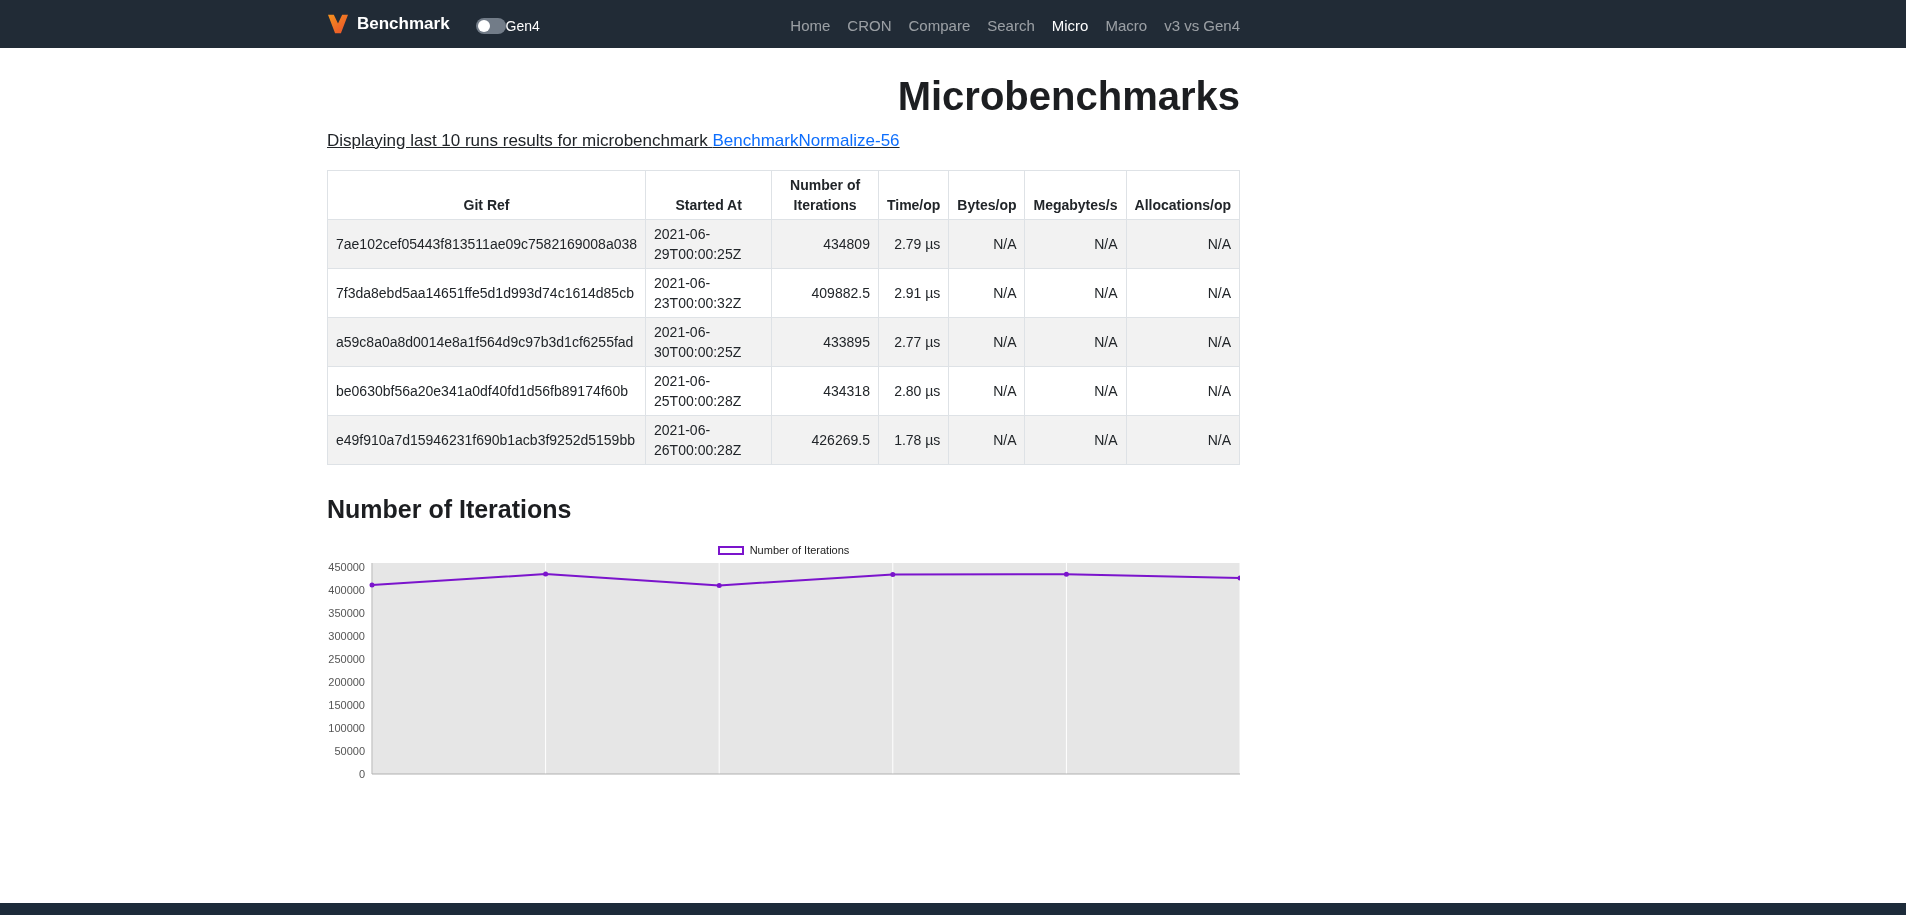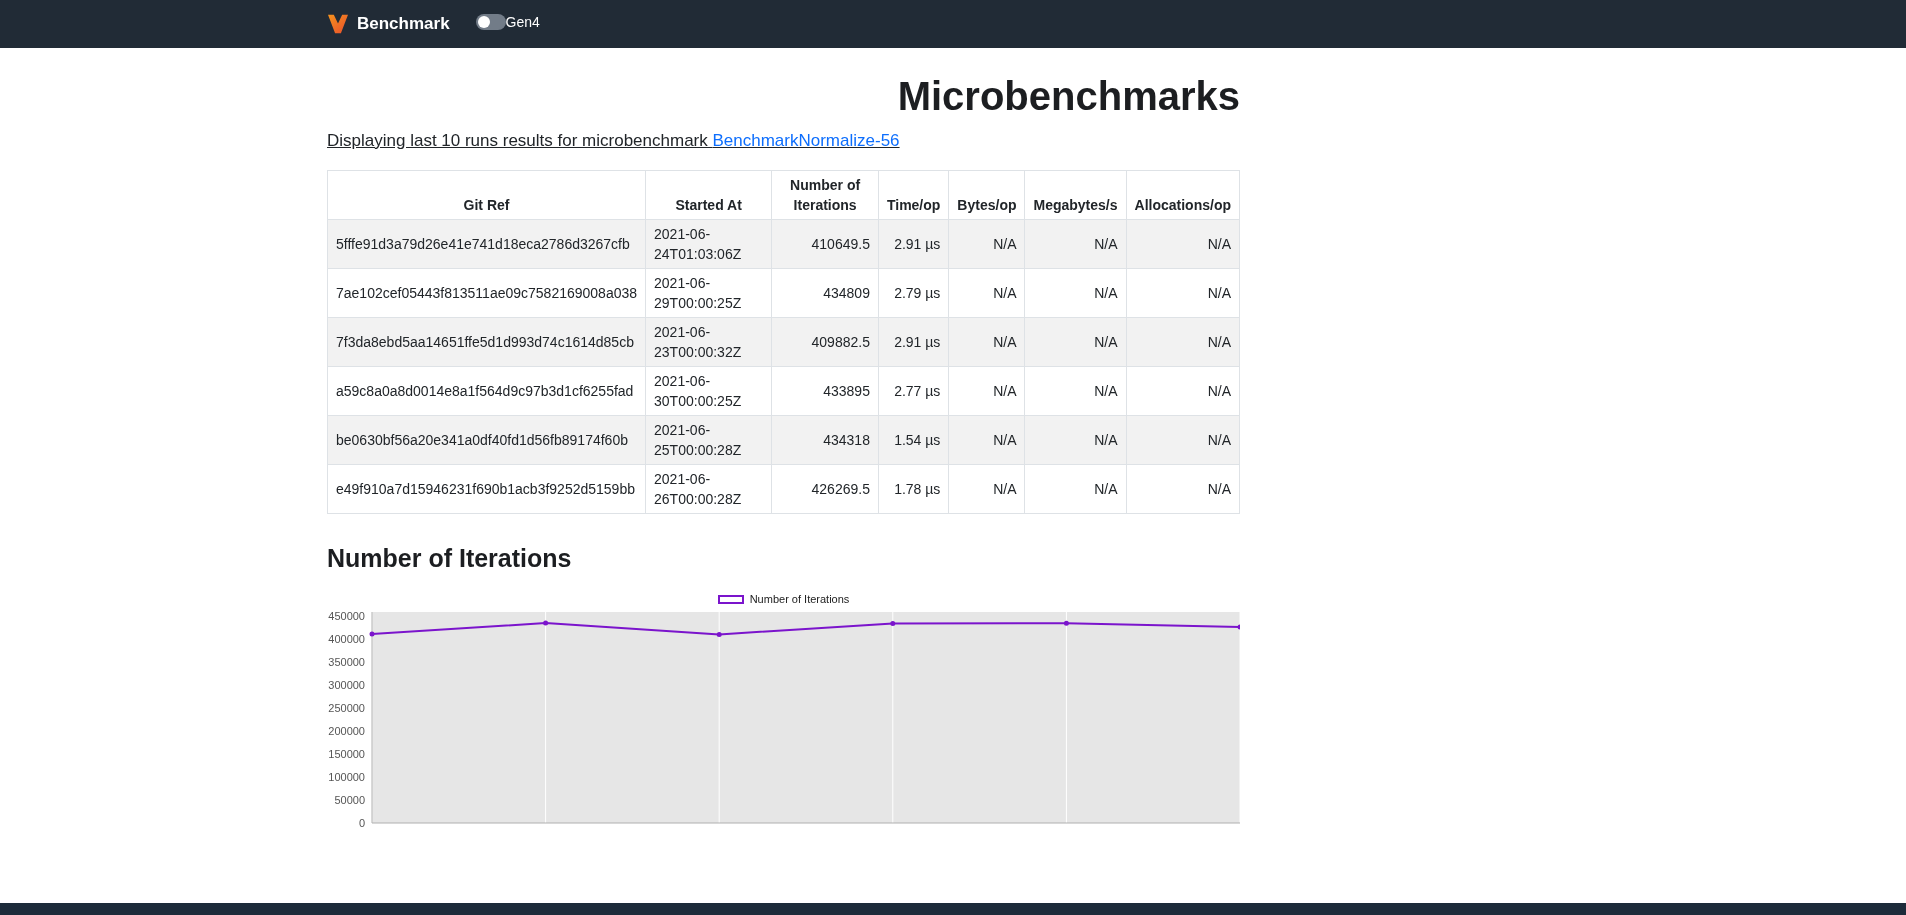--- a/index.html
+++ b/index.html
@@ -5,21 +5,21 @@
   * { box-sizing: border-box; }
   html,body { margin:0; padding:0; }
   body {
     width:1906px; height:915px; position:relative; overflow:hidden;
     background:#ffffff; color:#212529;
     font-family:"Liberation Sans","DejaVu Sans",sans-serif;
   }
 
   
   .navbar { height:48px; background:#212b36; display:flex; align-items:center; }
-  .nav-inner { width:913px; margin-left:327px; display:flex; align-items:flex-start; }
+  .nav-inner { width:913px; margin-left:327px; display:flex; align-items:flex-end; }
   .brand { display:flex; align-items:center; gap:8px; color:#fff; font-size:17px;
            font-weight:700; text-decoration:none; cursor:pointer; }
   .brand svg { display:block; }
   .switch-wrap { margin-left:26px; display:flex; align-items:center; 
                  color:#fff; font-size:14px; cursor:pointer; }
   .switch { width:30px; height:16px; background:#727c88; border-radius:8px; position:relative; }
   .knob { position:absolute; left:2px; top:2px; width:12px; height:12px; border-radius:50%; background:#fff; }
   .nav-links { margin-left:auto; display:flex; align-items:center; gap:17px; }
   .nav-link { color:rgba(255,255,255,0.55); font-size:15px; text-decoration:none; cursor:pointer; }
   .nav-link.active { color:#ffffff; }
@@ -70,20 +70,29 @@
         <polygon points="1,1 8,1 13,11.5 18,1 25,1 16.5,23 9.5,23" fill="url(#vg)"></polygon>
       </svg>
       <span>Benchmark</span>
     </a>
     <label class="switch-wrap">
       <span class="switch">
           <span class="knob"></span>
         </span>
       <span>Gen4</span>
     </label>
+    <div class="nav-links" id="navLinks">
+        <a class="nav-link">Home</a>
+        <a class="nav-link">CRON</a>
+        <a class="nav-link">Compare</a>
+        <a class="nav-link">Search</a>
+        <a class="nav-link active">Micro</a>
+        <a class="nav-link">Macro</a>
+        <a class="nav-link">v3 vs Gen4</a>
+      </div>
   </div>
 </nav>
 
 <main class="container">
   <h1>Microbenchmarks</h1>
   <p class="subtitle"><span>Displaying last 10 runs results for microbenchmark </span><a>BenchmarkNormalize-56</a></p>
 
   <table>
     <colgroup>
       <col class="c0">
@@ -100,29 +109,20 @@
           <th class="col-1">Started At</th>
           <th class="col-2">Number of Iterations</th>
           <th class="col-3">Time/op</th>
           <th class="col-4">Bytes/op</th>
           <th class="col-5">Megabytes/s</th>
           <th class="col-6">Allocations/op</th>
         </tr>
       </thead>
     <tbody id="tbody">
         <tr>
-          <td class="col-0">5fffe91d3a79d26e41e741d18eca2786d3267cfb</td>
-          <td class="col-1">2021-06-24T01:03:06Z</td>
-          <td class="col-2">410649.5</td>
-          <td class="col-3">2.91 µs</td>
-          <td class="col-4">N/A</td>
-          <td class="col-5">N/A</td>
-          <td class="col-6">N/A</td>
-        </tr>
-        <tr>
           <td class="col-0">7ae102cef05443f813511ae09c7582169008a038</td>
           <td class="col-1">2021-06-29T00:00:25Z</td>
           <td class="col-2">434809</td>
           <td class="col-3">2.79 µs</td>
           <td class="col-4">N/A</td>
           <td class="col-5">N/A</td>
           <td class="col-6">N/A</td>
         </tr>
         <tr>
           <td class="col-0">7f3da8ebd5aa14651ffe5d1d993d74c1614d85cb</td>
@@ -140,21 +140,21 @@
           <td class="col-3">2.77 µs</td>
           <td class="col-4">N/A</td>
           <td class="col-5">N/A</td>
           <td class="col-6">N/A</td>
         </tr>
         <tr>
           <td class="col-0">be0630bf56a20e341a0df40fd1d56fb89174f60b</td>
           <td class="col-1">2021-06-
 25T00:00:28Z</td>
           <td class="col-2">434318</td>
-          <td class="col-3">1.54 µs</td>
+          <td class="col-3">2.80 µs</td>
           <td class="col-4">N/A</td>
           <td class="col-5">N/A</td>
           <td class="col-6">N/A</td>
         </tr>
         <tr>
           <td class="col-0">e49f910a7d15946231f690b1acb3f9252d5159bb</td>
           <td class="col-1">2021-06-
 26T00:00:28Z</td>
           <td class="col-2">426269.5</td>
           <td class="col-3">1.78 µs</td>

